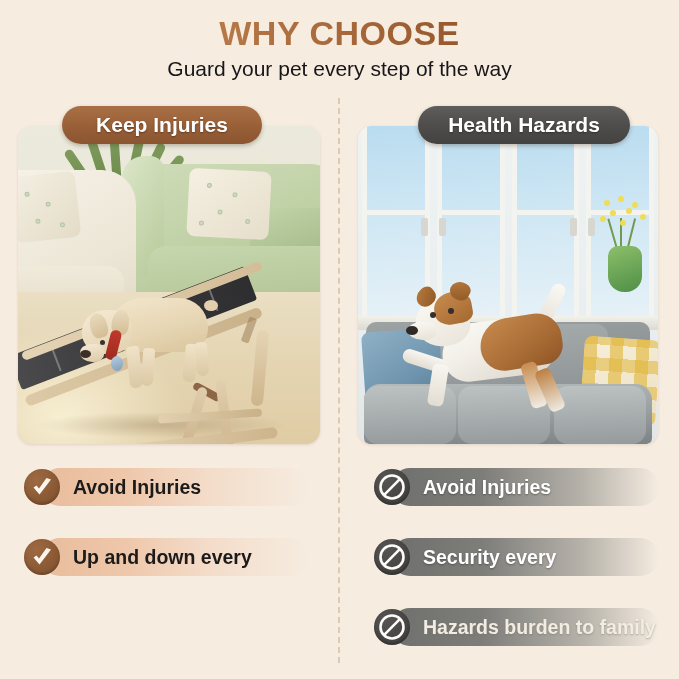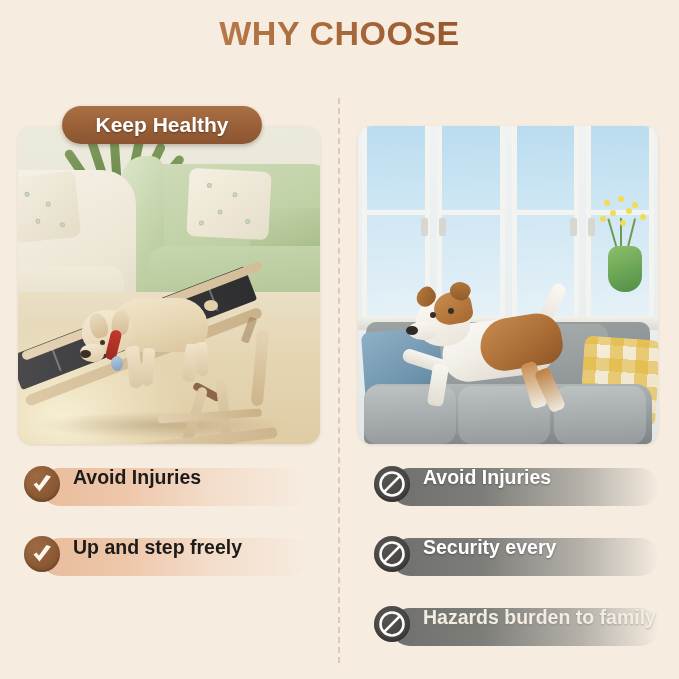--- a/index.html
+++ b/index.html
@@ -278,21 +278,21 @@
   }
   .badge.good { left: 62px; width: 200px;
     background: linear-gradient(180deg,#a96f45 0%,#9b6138 48%,#8a5531 100%); }
   .badge.bad  { left: 418px; width: 212px;
     background: linear-gradient(180deg,#5e5d5b 0%,#4f4e4c 48%,#434240 100%); }
 
   
   .list { position: absolute; }
   .list.left  { left: 24px;  top: 466px; width: 300px; }
   .list.right { left: 374px; top: 466px; width: 298px; }
-  .row { position: relative; height: 42px; margin-bottom: 28px; display: flex; }
+  .row { position: relative; height: 42px; margin-bottom: 28px; display: flex; align-items: center; }
   .pill {
     position: absolute; left: 17px; top: 2px; height: 38px; width: 268px;
     border-radius: 19px;
   }
   .list.left  .pill { background: linear-gradient(90deg,#e8bd9c 0%,#eec6a9 30%,#f3dcc9 62%,rgba(246,236,224,0) 100%); }
   .list.right .pill { background: linear-gradient(90deg,#6f6f6d 0%,#7d7d79 34%,#b7b3ab 72%,rgba(246,236,224,0) 100%); }
   .icon {
     position: relative; z-index: 2; flex: 0 0 auto;
     width: 36px; height: 36px; border-radius: 50%;
   }
@@ -306,20 +306,21 @@
   .list.left  .row-label { color: #1d1b1a; }
   .list.right .row-label { color: #ffffff; text-shadow: 0 1px 2px rgba(40,40,40,.45); }
   .list.right .row.faded .row-label { color: #f2ece2; text-shadow: 0 1px 2px rgba(120,115,105,.5); }
 </style>
 </head>
 <body>
 
 <div class="page">
 
   <div class="title">WHY CHOOSE</div>
+  <div class="subtitle">Guard your pet every step of the way</div>
 
   <div class="divider"></div>
 
   <div class="photo left">
     <div class="l-wall"></div>
     <div class="l-plant">
       <i></i>
         <i></i>
         <i></i>
         <i></i>
@@ -440,40 +441,41 @@
       <div class="r-dheadbrown"></div>
       <div class="r-dear a"></div>
       <div class="r-dear b"></div>
       <div class="r-dmuzzle"></div>
       <div class="r-dnose"></div>
       <div class="r-deye a"></div>
       <div class="r-deye b"></div>
     </div>
   </div>
 
-  <div class="badge good">Keep Healthy</div>
+  <div class="badge good">Keep Injuries</div>
+  <div class="badge bad">Health Hazards</div>
 
   <div class="list left">
     <div class="row">
       <div class="pill"></div>
       <div class="icon check">
         <svg viewBox="0 0 36 36" aria-hidden="true">
           <path d="M9.5 18.5 L15.5 25.5 L27 10.5 L22.5 9 L15 19.5 L12.5 16.5 Z" fill="#fdf6ec"></path>
         </svg>
       </div>
       <div class="row-label">Avoid Injuries</div>
     </div>
     <div class="row">
       <div class="pill"></div>
       <div class="icon check">
         <svg viewBox="0 0 36 36" aria-hidden="true">
           <path d="M9.5 18.5 L15.5 25.5 L27 10.5 L22.5 9 L15 19.5 L12.5 16.5 Z" fill="#fdf6ec"></path>
         </svg>
       </div>
-      <div class="row-label">Up and step freely</div>
+      <div class="row-label">Up and down every</div>
     </div>
   </div>
 
   <div class="list right">
     <div class="row">
       <div class="pill"></div>
       <div class="icon ban">
         <svg viewBox="0 0 36 36" aria-hidden="true">
           <circle cx="18" cy="18" r="11.5" fill="none" stroke="#fdfbf7" stroke-width="2.6"></circle>
           <line x1="10.2" y1="25.8" x2="25.8" y2="10.2" stroke="#fdfbf7" stroke-width="2.6"></line>

